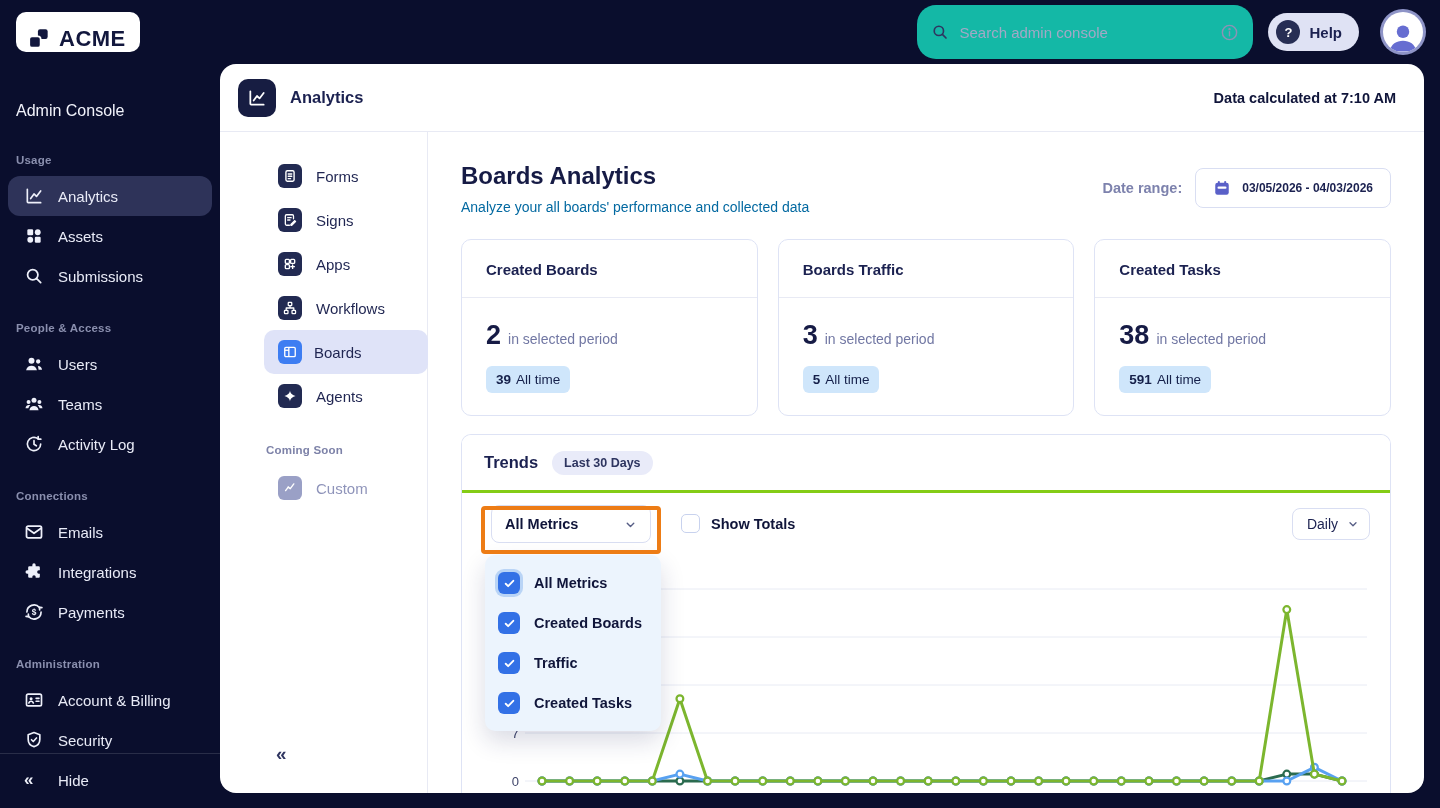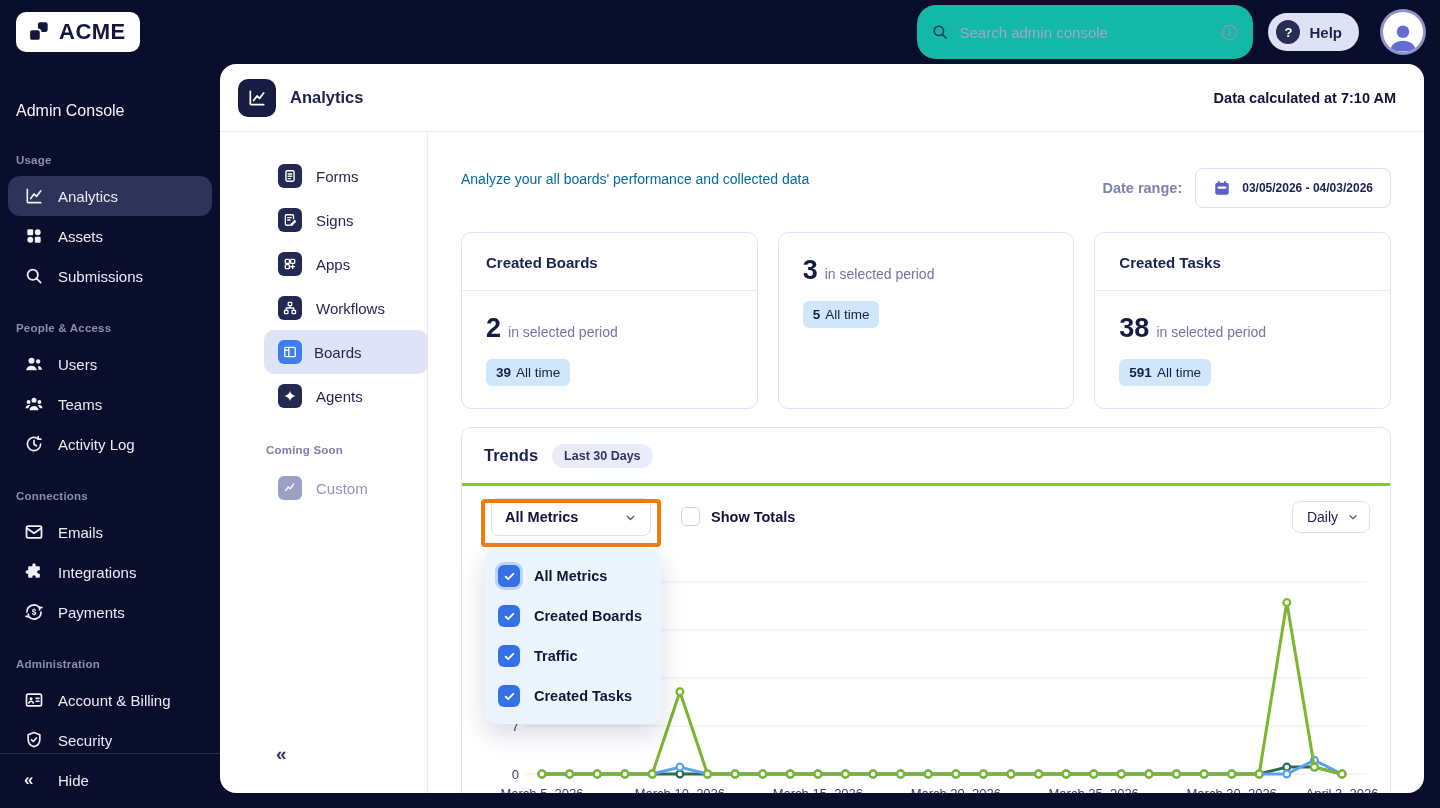--- a/index.html
+++ b/index.html
@@ -2,21 +2,21 @@
 <html><head>
 <meta charset="utf-8">
 <style>
   * { box-sizing: border-box; margin: 0; padding: 0; }
   html,body { width:1440px; height:808px; overflow:hidden; }
   body { background:#0a0e2d; font-family:"Liberation Sans", sans-serif; position:relative; }
   svg { display:block; }
 
   
   .topbar { position:absolute; top:0; left:0; right:0; height:64px; display:flex; align-items:center; padding:0 17px 0 16px; }
-  .logo-box { background:#fff; border-radius:10px; height:40px; display:flex; align-items:center; gap:7px; padding:0 14px 0 10px; }
+  .logo-box { background:#fff; border-radius:10px; height:40px; display:flex; align-items:flex-end; gap:7px; padding:0 14px 0 10px; }
   .logo-text { font-size:22px; font-weight:bold; color:#12173d; letter-spacing:.5px; }
   .topbar-right { margin-left:auto; display:flex; align-items:center; gap:15px; }
   .search-box { width:336px; height:54px; background:#14b8a6; border-radius:19px; display:flex; align-items:center; gap:10px; padding:0 14px; }
   .search-box input { border:none; outline:none; flex:1; font-size:15px; color:#1b2150; font-family:inherit; background:transparent; }
   .search-box input::placeholder { color:#a3a8c6; }
   .help-btn { background:#dfe2f4; border:none; border-radius:19px; height:38px; display:flex; align-items:center; gap:9px; padding:0 17px 0 8px; cursor:pointer; }
   .q-circle { width:24px; height:24px; border-radius:50%; background:#272e54; color:#fff; font-size:13px; font-weight:bold; display:flex; align-items:center; justify-content:center; }
   .help-label { font-size:15px; font-weight:bold; color:#1b2150; }
   .avatar { width:40px; height:40px; margin-left:9px; border-radius:50%; background:#fff; box-shadow:0 0 0 3px #8e94c7; display:flex; align-items:flex-end; justify-content:center; overflow:hidden; cursor:pointer; }
 
@@ -353,20 +353,21 @@
           </span>
         <span>Custom</span>
       </div>
 
       <div class="collapse-btn">«</div>
     </div>
 
     <div class="content">
       <div class="content-header">
         <div>
+          <div class="page-title">Boards Analytics</div>
           <div class="page-subtitle">Analyze your all boards' performance and collected data</div>
         </div>
         <div class="daterange-wrap">
           <span class="daterange-label">Date range:</span>
           <div class="daterange-input">
             <span>
               <svg width="18" height="18" viewBox="0 0 24 24">
                   <rect x="3" y="5" width="18" height="16" rx="3" fill="#5a60c8"></rect>
                   <rect x="6" y="10" width="12" height="3" rx="1.5" fill="#fff"></rect>
                   <rect x="6.5" y="2.5" width="2.6" height="4" rx="1.3" fill="#5a60c8"></rect>
@@ -386,20 +387,21 @@
               <span class="stat-value">2</span>
               <span class="stat-period">in selected period</span>
             </div>
             <div class="stat-badge">
                 <b>39</b>
                 <span>All time</span>
               </div>
           </div>
         </div>
         <div class="stat-card">
+          <div class="stat-head">Boards Traffic</div>
           <div class="stat-body">
             <div class="stat-value-row">
               <span class="stat-value">3</span>
               <span class="stat-period">in selected period</span>
             </div>
             <div class="stat-badge">
                 <b>5</b>
                 <span>All time</span>
               </div>
           </div>

